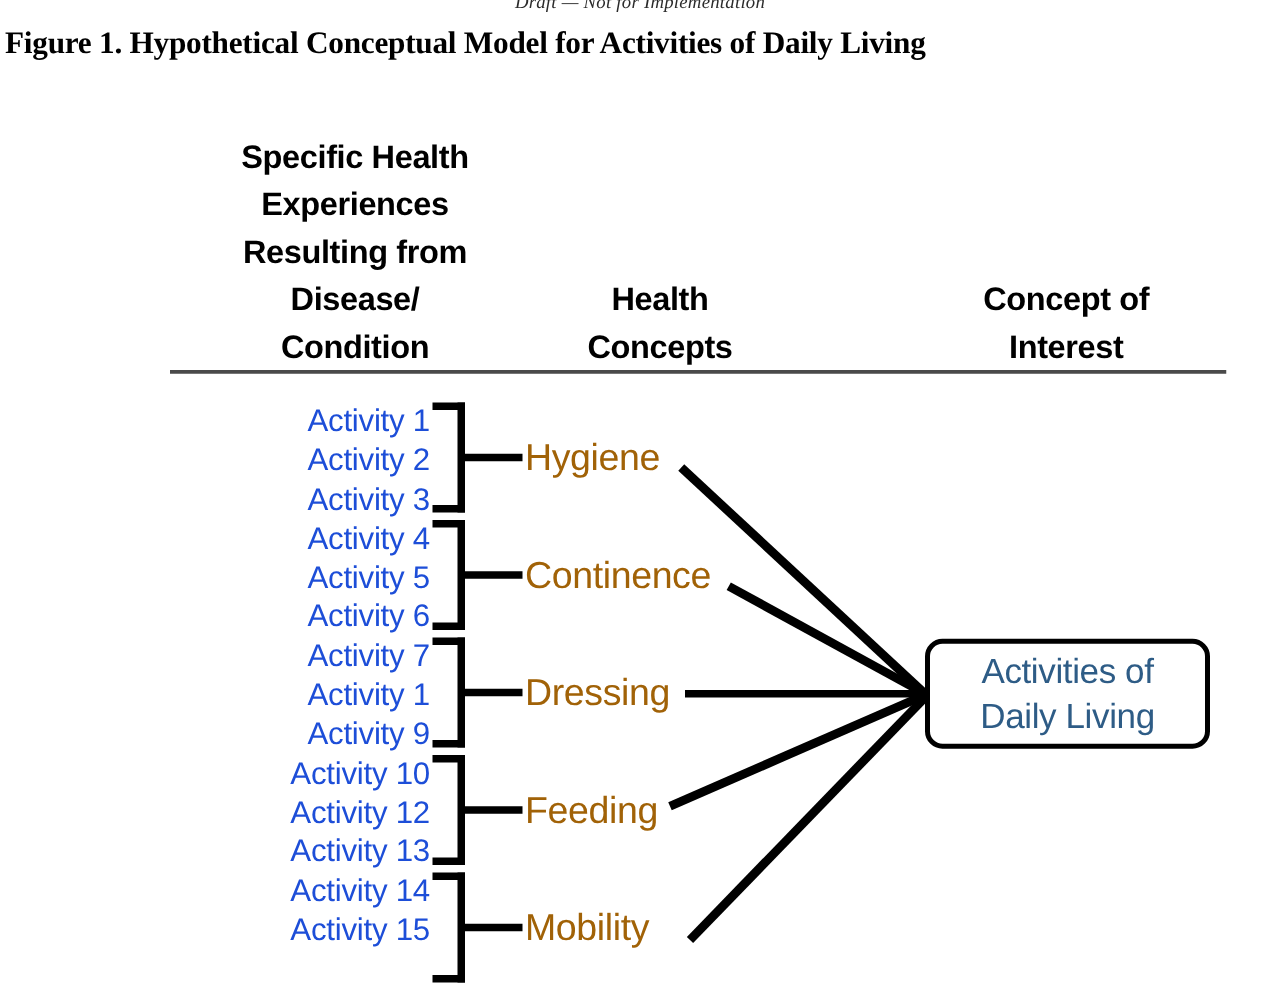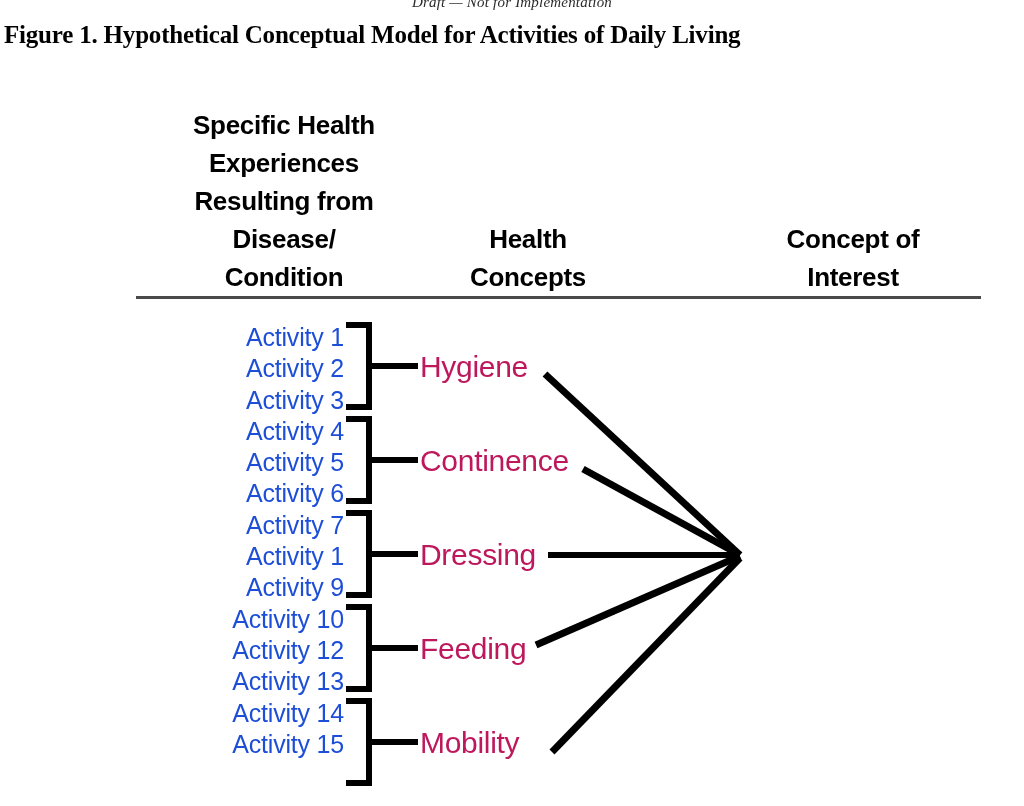--- a/index.html
+++ b/index.html
@@ -119,21 +119,21 @@
   }
   .bracket .bk-arm.top { top: 0; }
   .bracket .bk-arm.bottom { bottom: 0; }
 
   
   .concept {
     position: absolute;
     font-family: "Liberation Sans", sans-serif;
     font-size: 30px;
     line-height: 34px;
-    color: #be185d;
+    color: #a16207;
     white-space: nowrap;
     letter-spacing: -0.3px;
   }
 
   
   .coi-box {
     position: absolute;
     left: 740px;
     top: 511px;
     width: 228px;
@@ -251,14 +251,20 @@
     <line x1="536" y1="645" x2="740" y2="556" stroke="#000000" stroke-width="7"></line>
     <line x1="552" y1="752" x2="740" y2="558" stroke="#000000" stroke-width="7"></line>
   </svg>
 
   <div class="concept" style="left:420px; top:350px;">Hygiene</div>
   <div class="concept" style="left:420px; top:444px;">Continence</div>
   <div class="concept" style="left:420px; top:538px;">Dressing</div>
   <div class="concept" style="left:420px; top:632px;">Feeding</div>
   <div class="concept" style="left:420px; top:726px;">Mobility</div>
 
+  <div class="coi-box">
+    <div class="coi-text">
+      <div>Activities of</div>
+      <div>Daily Living</div>
+    </div>
+  </div>
 
 </div>
 
 </body></html>

